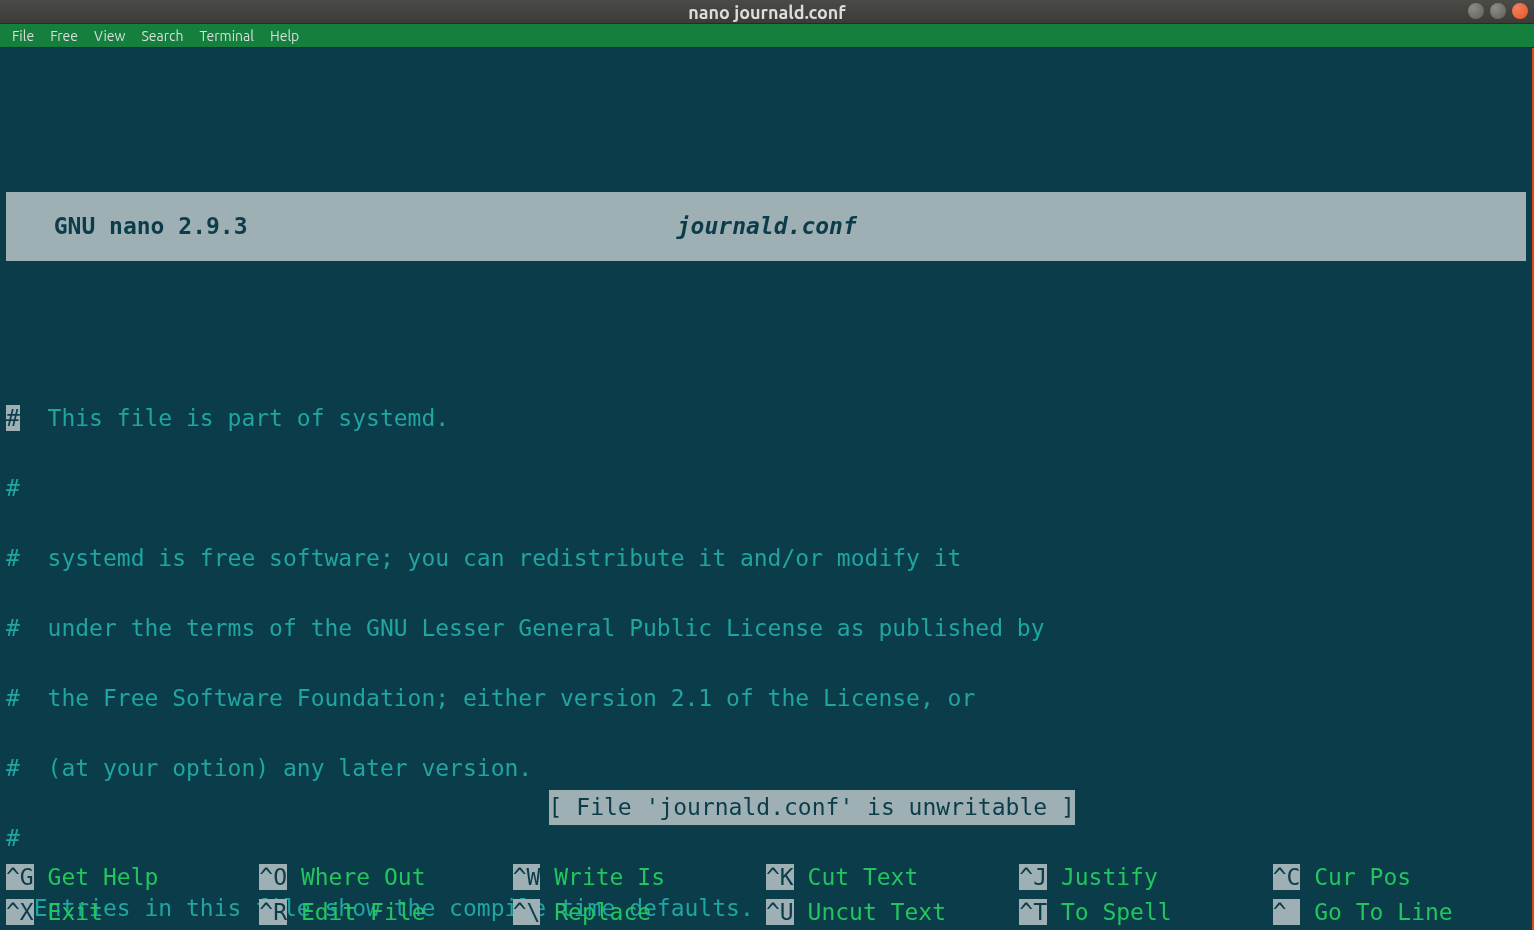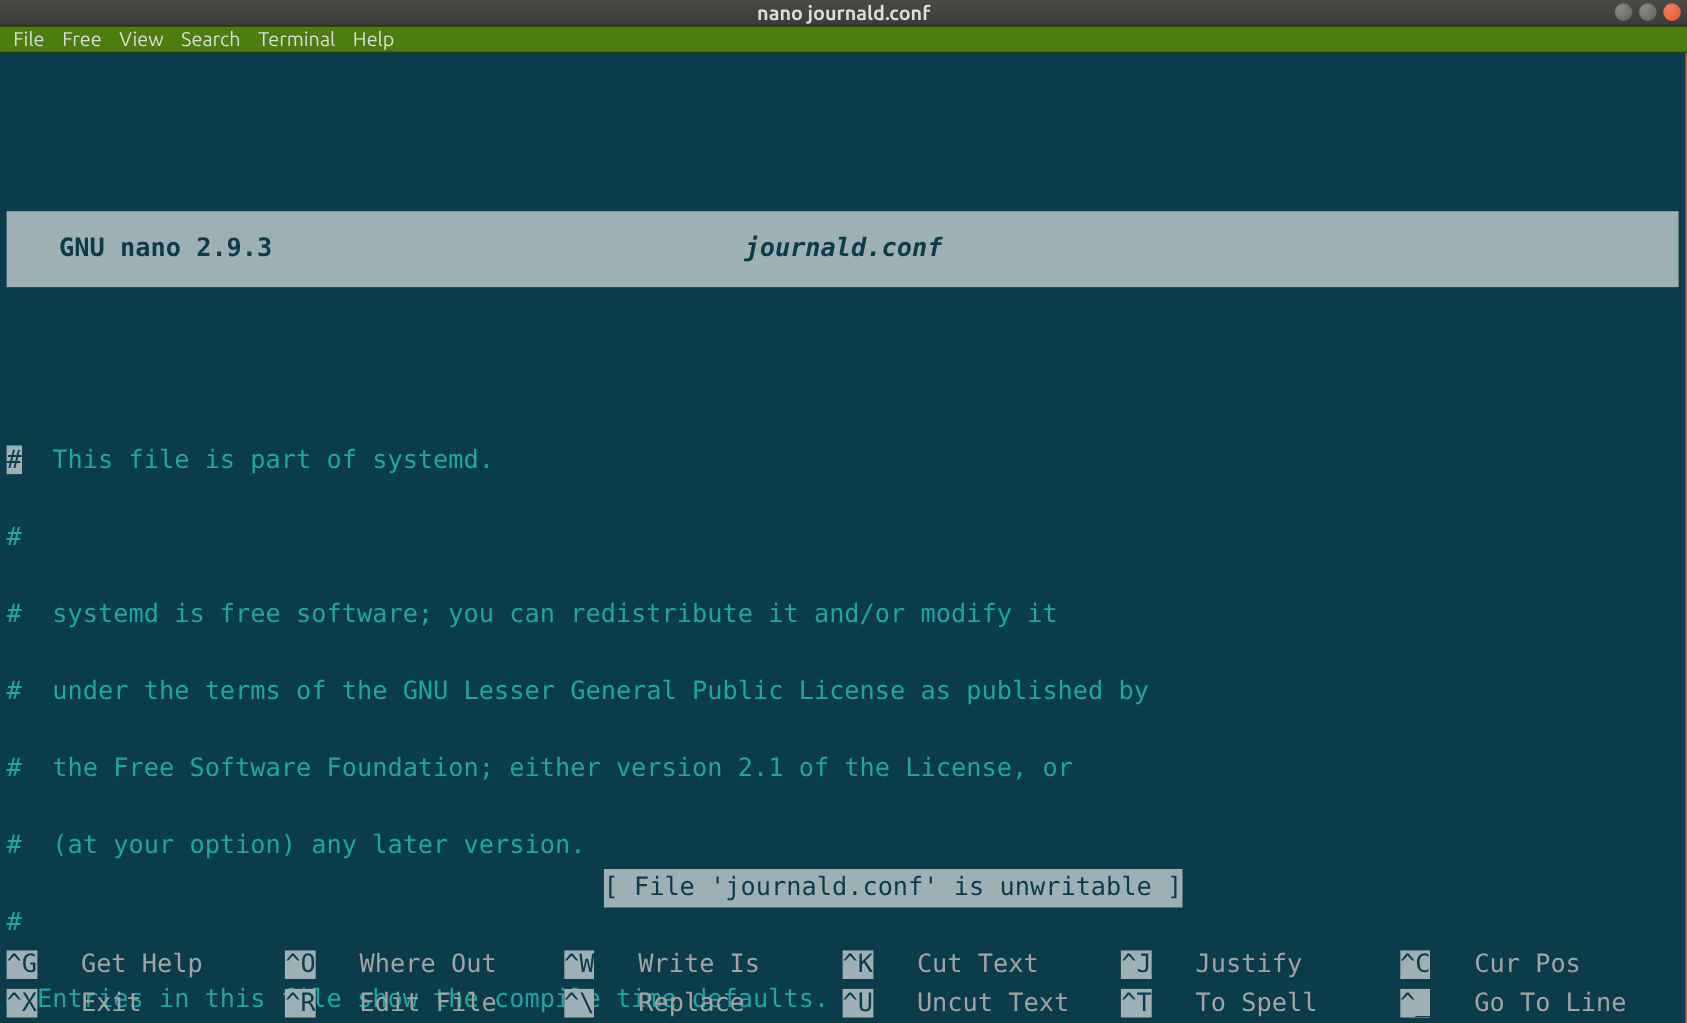--- a/index.html
+++ b/index.html
@@ -42,24 +42,24 @@
     border-radius: 50%;
     display: inline-block;
   }
   .wc-min { background: radial-gradient(circle at 30% 30%, #8c8b86, #5f5e59); }
   .wc-max { background: radial-gradient(circle at 30% 30%, #8c8b86, #5f5e59); }
   .wc-close { background: radial-gradient(circle at 30% 30%, #f08060, #e95420); }
 
   
   .menubar {
     height: 24px;
-    background: #4d7c0f;
+    background: #15803d;
     color: #dcdcdc;
     font-family: Ubuntu, Cantarell, sans-serif;
-    font-size: 18px;
+    font-size: 14px;
     display: flex;
     align-items: center;
     gap: 0;
     padding-left: 4px;
     border-bottom: 1px solid #2b2a27;
   }
   .menu-item {
     padding: 3px 8px;
     cursor: default;
   }
@@ -120,21 +120,21 @@
     grid-template-columns: repeat(6, 1fr);
     grid-template-rows: 35px 35px;
     line-height: 35px;
   }
   .kb-item { white-space: pre; }
   .kb-key {
     background: #9fb0b4;
     color: #0a3c4a;
     font-weight: normal;
   }
-  .kb-label { color: #a3a3a3; padding-left: 26px; }
+  .kb-label { color: #22c55e; }
   .content { color:#20a5a0;}
 </style>
 </head>
 <body>
 
 <div class="window-titlebar">
   <span>nano journald.conf</span>
   <div class="window-controls">
     <span class="wc wc-min"></span>
     <span class="wc wc-max"></span>

